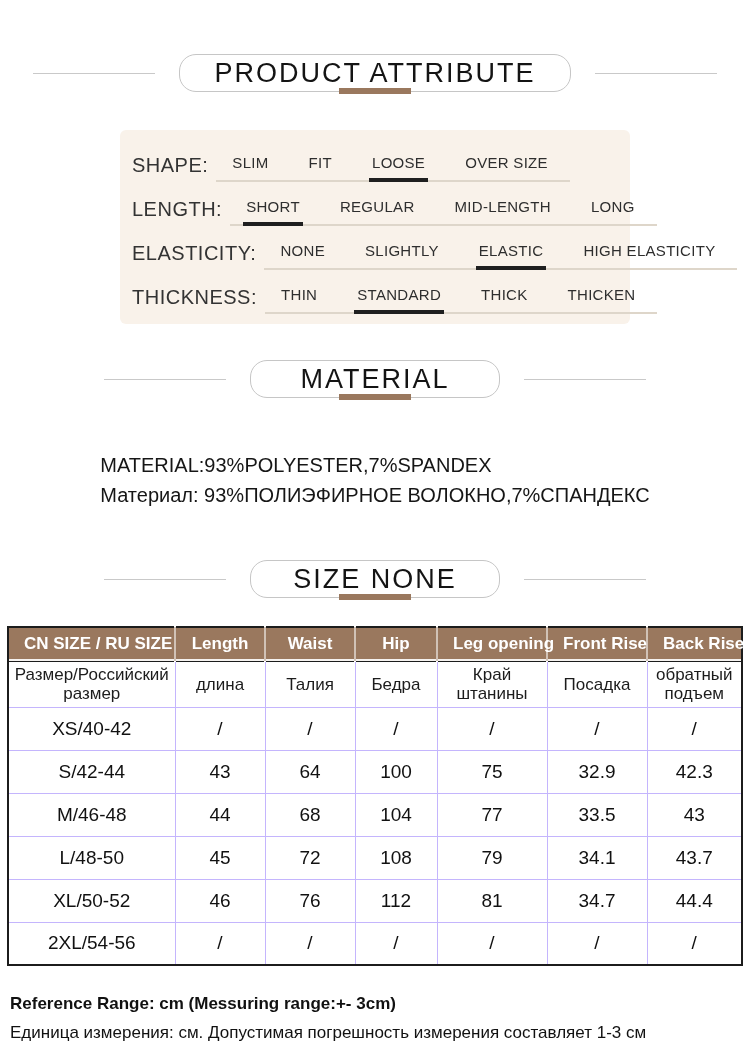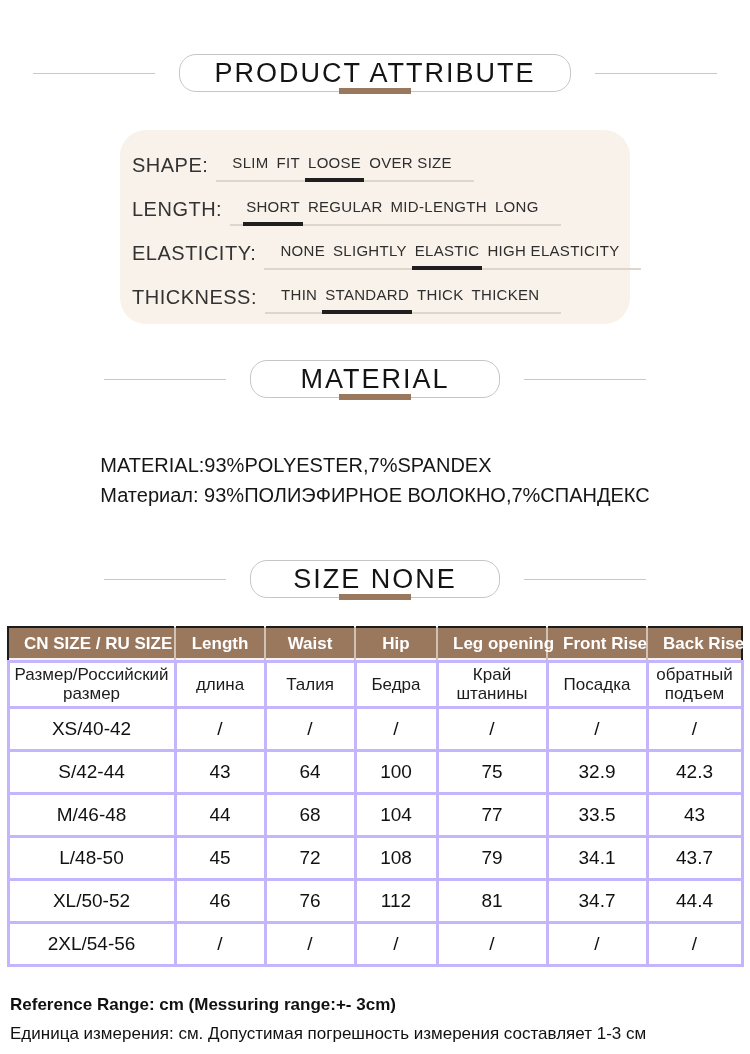--- a/index.html
+++ b/index.html
@@ -26,29 +26,29 @@
     position:absolute;left:50%;bottom:-3px;transform:translateX(-50%);
     width:72px;height:6px;background:var(--accent,#9a785e);
   }
   #sec-attr{padding-top:54px;}
   #sec-material{margin-top:36px;}
   #sec-size{margin-top:50px;}
 
   
   .attr-panel{
     width:510px;margin:38px 0 0 120px;background:var(--panel_bg,#f9f2ea);
-    border-radius:26px;padding:8px 0 10px 12px;
+    border-radius:6px;padding:8px 0 10px 12px;
   }
   .attr-row{display:flex;align-items:flex-end;height:44px;}
   .attr-label{
     font-size:20px;color:#333;letter-spacing:.5px;white-space:nowrap;
     padding-bottom:5px;
   }
   .attr-options{
-    display:inline-flex;gap:8px;margin-left:8px;
+    display:inline-flex;gap:40px;margin-left:8px;
     padding:0 22px 9px 16px;border-bottom:2px solid #ded6ca;
   }
   .attr-option{
     font-size:15px;color:#2e2e2e;letter-spacing:.3px;white-space:nowrap;
     position:relative;
   }
   .attr-option.selected::after{
     content:"";position:absolute;left:-3px;right:-3px;bottom:-11px;
     height:4px;background:#1f1f1f;
   }
@@ -62,21 +62,21 @@
     border-collapse:collapse;table-layout:fixed;width:734px;
     margin:28px auto 0;border:2px solid #1c1c1c;
   }
   .size-table th{
     background:var(--accent,#9a785e);color:#fff;font-size:17px;font-weight:bold;
     height:34px;padding:0 15px;border-right:2px solid rgba(255,255,255,.55);
     border-bottom:1px solid #1c1c1c;box-shadow:inset 0 -2px 0 rgba(255,255,255,.9);
     white-space:nowrap;
   }
   .size-table th:last-child{border-right:none;}
-  .size-table td{border:3px solid #c4b5fd;text-align:center;padding:2px;}
+  .size-table td{border:1px solid #c4b5fd;text-align:center;padding:2px;}
   .size-table tr.subheader td{font-size:17px;line-height:19px;height:46px;color:#1c1c1c;}
   .size-table tr.datarow td{font-size:19px;height:43px;color:#111;}
 
   
   .footer{margin:28px 10px 0;}
   .footer-line1{font-size:17px;font-weight:bold;color:#111;}
   .footer-line2{font-size:17px;margin-top:9px;color:#111;}
 </style>
 </head>
 <body>

